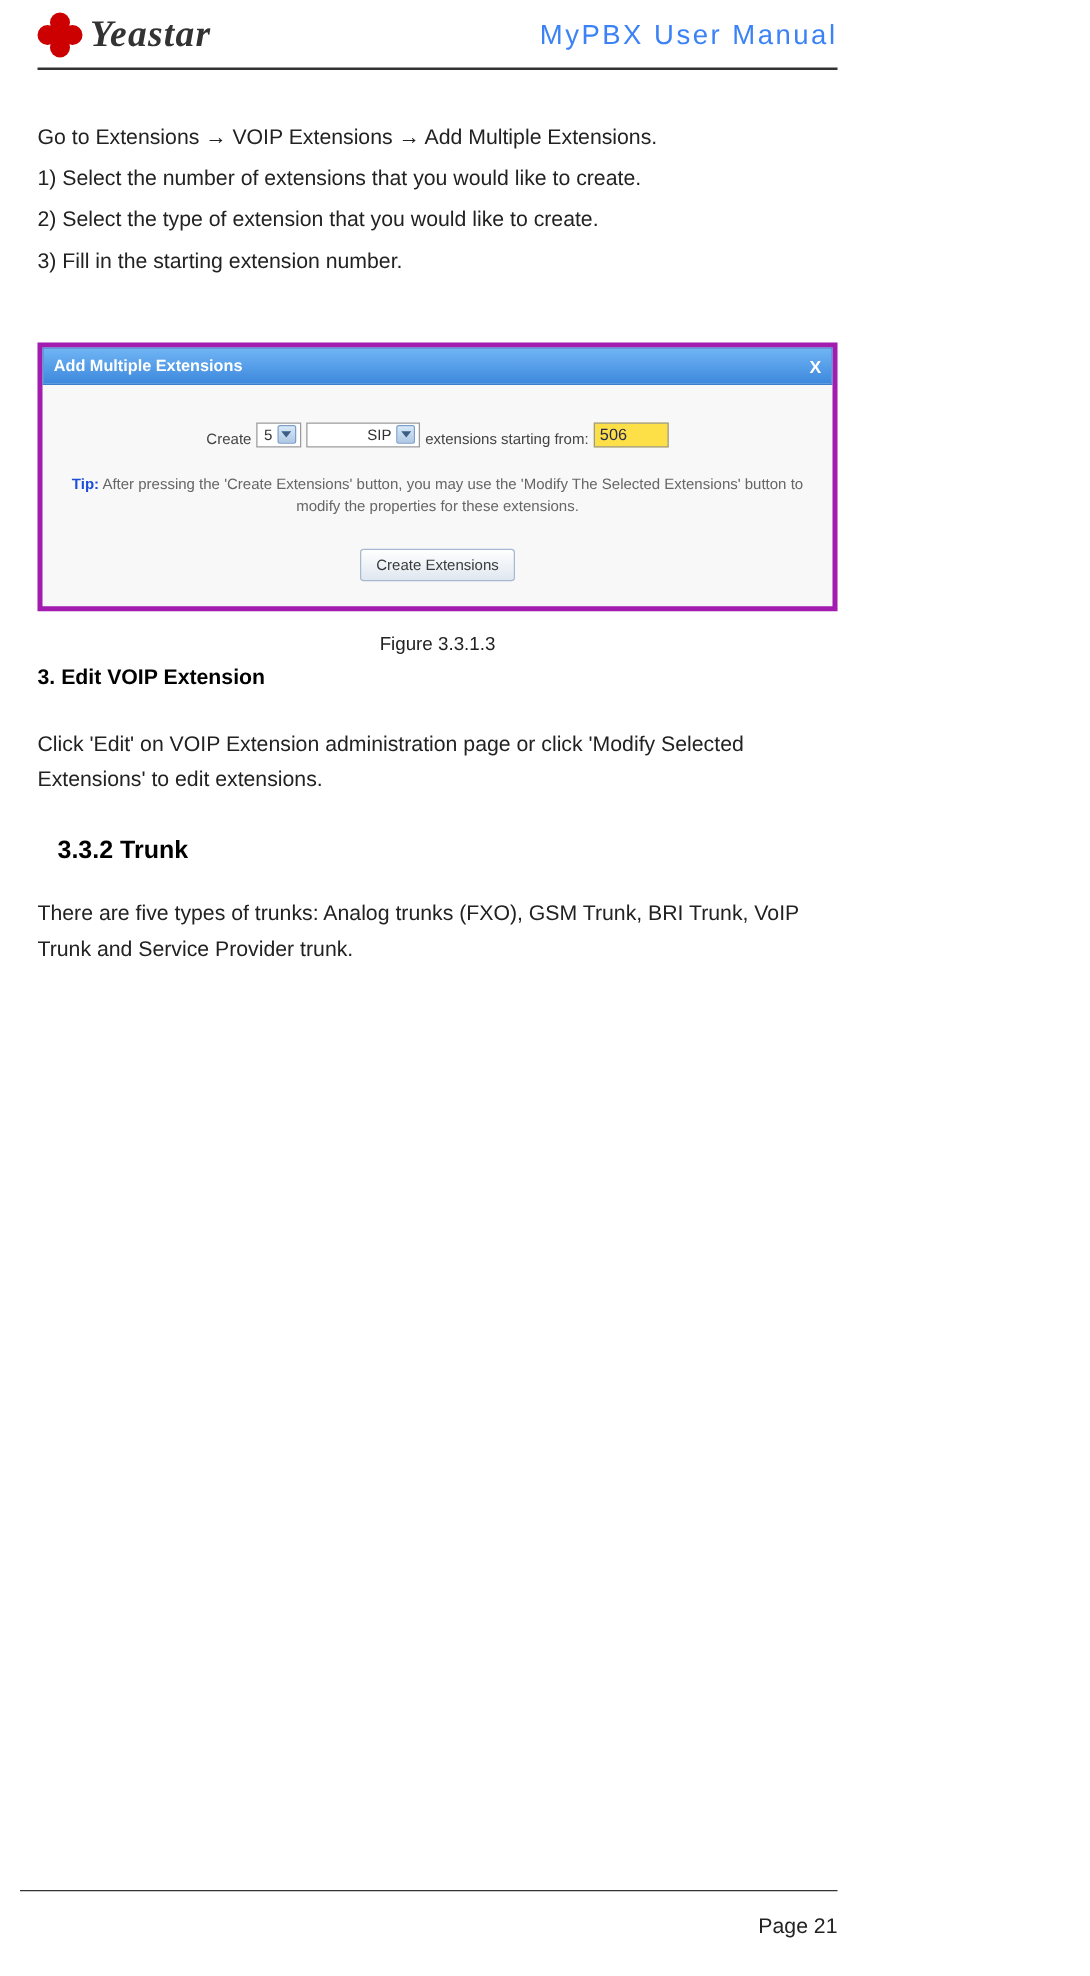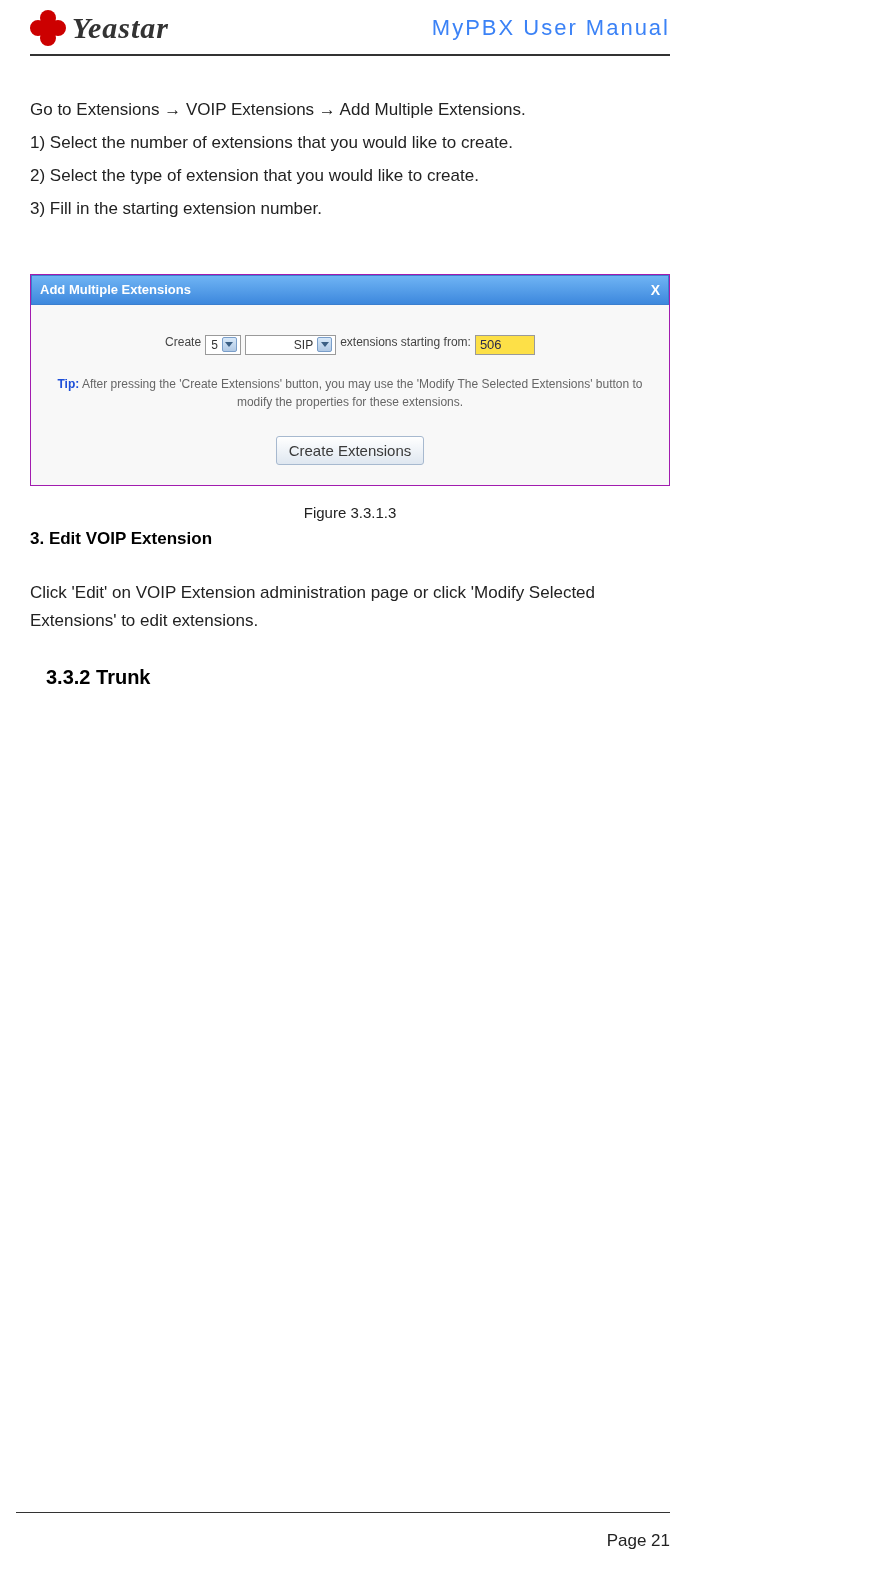--- a/index.html
+++ b/index.html
@@ -60,21 +60,21 @@
     letter-spacing: 2px;
   }
   .body-text {
     font-size: 17px;
     color: #222;
     line-height: 1.7;
     margin: 0 0 4px 0;
   }
   .screenshot-container {
     margin-top: 50px;
-    border: 1px solid #a21caf;
+    border: 4px solid #a21caf;
     background: #f8f8f8;
   }
   .dlg-titlebar {
     height: 30px;
     display: flex;
     justify-content: space-between;
     align-items: center;
     padding: 0 8px;
     border: 1px solid #3b7fcf;
     background: linear-gradient(to bottom, #6fb4f4 0%, #3d88dd 100%);
@@ -91,21 +91,21 @@
   .dlg-body {
     padding: 30px 15px 20px 15px;
     font-family: Arial, sans-serif;
     font-size: 12px;
     color: #555;
     text-align: center;
   }
   .dlg-form-line {
     display: flex;
     justify-content: center;
-    align-items: flex-start;
+    align-items: flex-end;
     gap: 4px;
     flex-wrap: wrap;
     margin-bottom: 20px;
   }
   .dlg-form-line .lbl { color:#444; }
   .sel-box {
     display: inline-flex;
     align-items: center;
     border: 1px solid #9a9a9a;
     background: #fff;
@@ -144,21 +144,21 @@
   .tip-line {
     color: #666;
     font-size: 12px;
     line-height: 1.5;
     margin-bottom: 25px;
   }
   .tip-line b { color: #1d4ed8; }
   .dlg-button {
     display: inline-block;
     padding: 5px 12px;
-    font-size: 15px;
+    font-size: 12px;
     color: #3a3a3a;
     border: 1px solid #a7b9cf;
     border-radius: 3px;
     background: linear-gradient(to bottom, #ffffff, #dfe7f0);
     cursor: pointer;
   }
   .fig-caption {
     text-align: center;
     font-size: 15px;
     color: #222;
@@ -242,18 +242,19 @@
 
     </div>
   </div>
 
   <div class="fig-caption">Figure 3.3.1.3</div>
 
   <h4 class="section">3. Edit VOIP Extension</h4>
   <p class="body-text">Click 'Edit' on VOIP Extension administration page or click 'Modify Selected Extensions' to edit extensions.</p>
 
   <h3 class="subchap">3.3.2 Trunk</h3>
+  <p class="body-text">There are five types of trunks: Analog trunks (FXO), GSM Trunk, BRI Trunk, VoIP Trunk and Service Provider trunk.</p>
 
   <div class="footer">
     <span>Page 21</span>
   </div>
 
 </div>
 
 </body></html>

